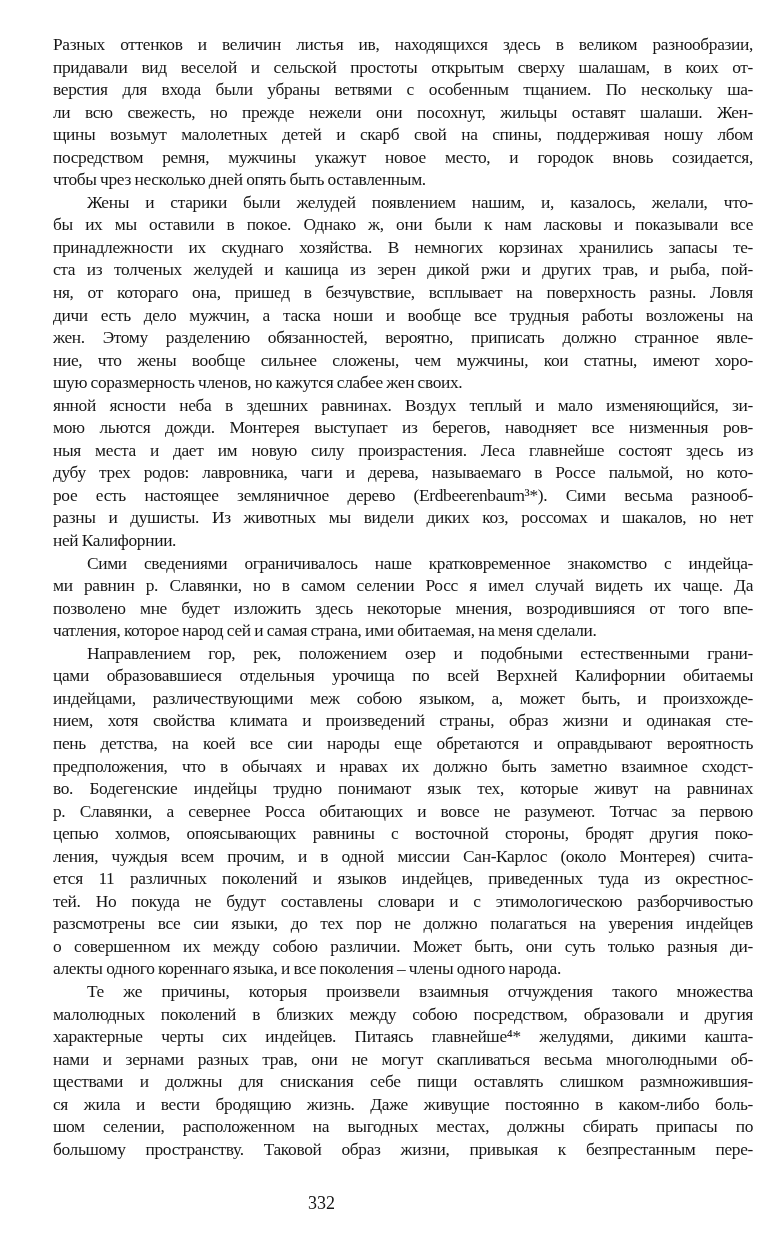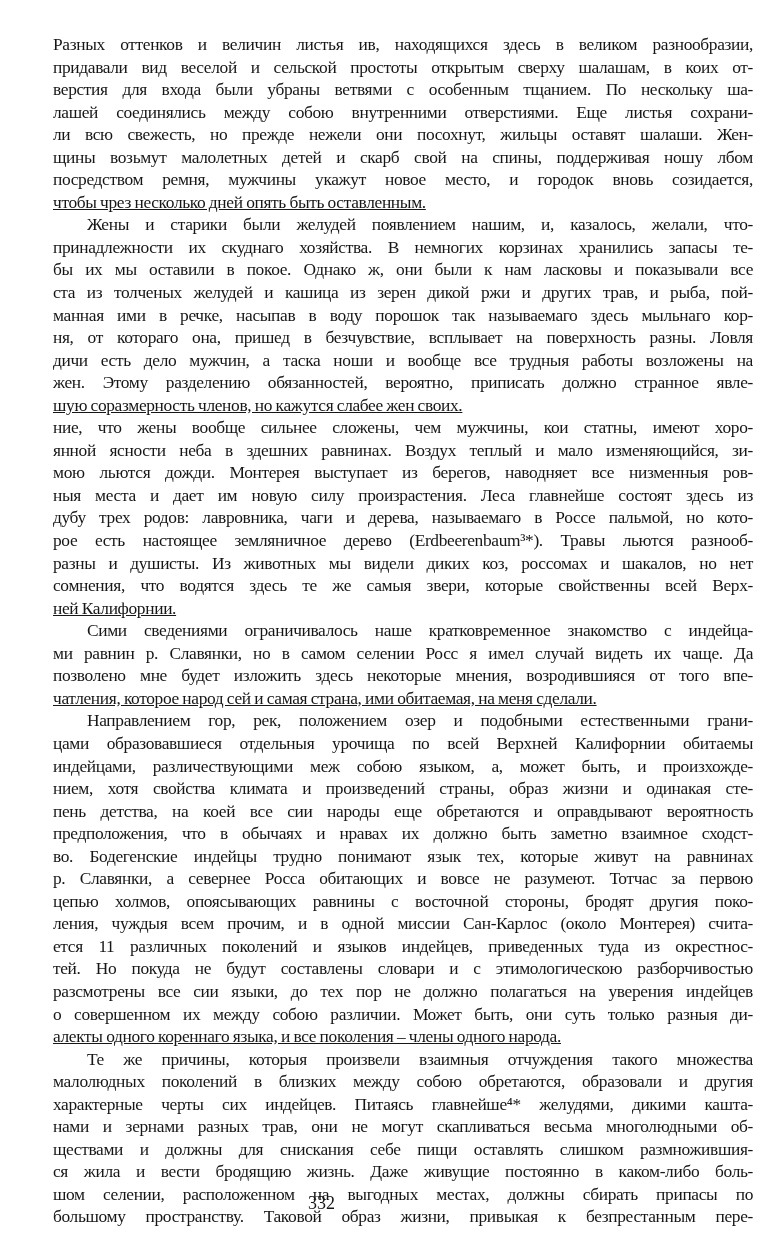--- a/index.html
+++ b/index.html
@@ -5,61 +5,58 @@
   html, body { margin: 0; padding: 0; background: #ffffff; }
   body { width: 783px; height: 1248px; position: relative; overflow: hidden; }
   .page {
     position: absolute; left: 53px; top: 33px; width: 700px;
     font-family: "Liberation Serif", serif;
     font-size: 17.4px; line-height: 22.55px; color: #161616;
     text-align: justify; letter-spacing: -0.35px; word-spacing: -0.5px;
     font-stretch: condensed;
   }
   .line { display: block; white-space: nowrap; text-align: justify; text-align-last: justify; height: 22.55px; }
-  .line.last { text-align-last: left; text-decoration: underline; }
+  .line.last { text-align-last: left; }
   .line.indent { padding-left: 34px; }
   .pagenum {
     position: absolute; left: 0; width: 643px; top: 1193px; text-align: center;
     font-family: "Liberation Serif", serif; font-size: 18px; color: #161616;
   }
 </style>
 </head>
 <body>
 
 <div class="page" id="page">
     <div>
       <span class="line">Разных оттенков и величин листья ив, находящихся здесь в великом разнообразии,</span>
       <span class="line">придавали вид веселой и сельской простоты открытым сверху шалашам, в коих от-</span>
       <span class="line">верстия для входа были убраны ветвями с особенным тщанием. По нескольку ша-</span>
-      <span class="line">лашей соединялись между собою внутренними отверстиями. Еще листья сохрани-</span>
       <span class="line">ли всю свежесть, но прежде нежели они посохнут, жильцы оставят шалаши. Жен-</span>
       <span class="line">щины возьмут малолетных детей и скарб свой на спины, поддерживая ношу лбом</span>
       <span class="line">посредством ремня, мужчины укажут новое место, и городок вновь созидается,</span>
       <span class="line last">чтобы чрез несколько дней опять быть оставленным.</span>
     </div>
     <div>
       <span class="line indent">Жены и старики были желудей появлением нашим, и, казалось, желали, что-</span>
+      <span class="line">бы их мы оставили в покое. Однако ж, они были к нам ласковы и показывали все</span>
       <span class="line">принадлежности их скуднаго хозяйства. В немногих корзинах хранились запасы те-</span>
-      <span class="line">бы их мы оставили в покое. Однако ж, они были к нам ласковы и показывали все</span>
       <span class="line">ста из толченых желудей и кашица из зерен дикой ржи и других трав, и рыба, пой-</span>
-      <span class="line">манная ими в речке, насыпав в воду порошок так называемаго здесь мыльнаго кор-</span>
       <span class="line">ня, от котораго она, пришед в безчувствие, всплывает на поверхность разны. Ловля</span>
       <span class="line">дичи есть дело мужчин, а таска ноши и вообще все трудныя работы возложены на</span>
       <span class="line">жен. Этому разделению обязанностей, вероятно, приписать должно странное явле-</span>
+      <span class="line">ние, что жены вообще сильнее сложены, чем мужчины, кои статны, имеют хоро-</span>
       <span class="line last">шую соразмерность членов, но кажутся слабее жен своих.</span>
-      <span class="line">ние, что жены вообще сильнее сложены, чем мужчины, кои статны, имеют хоро-</span>
     </div>
     <div>
       <span class="line">янной ясности неба в здешних равнинах. Воздух теплый и мало изменяющийся, зи-</span>
       <span class="line">мою льются дожди. Монтерея выступает из берегов, наводняет все низменныя ров-</span>
       <span class="line">ныя места и дает им новую силу произрастения. Леса главнейше состоят здесь из</span>
       <span class="line">дубу трех родов: лавровника, чаги и дерева, называемаго в Россе пальмой, но кото-</span>
-      <span class="line">рое есть настоящее земляничное дерево (Erdbeerenbaum³*). Травы льются разнооб-</span>
+      <span class="line">рое есть настоящее земляничное дерево (Erdbeerenbaum³*). Сими весьма разнооб-</span>
       <span class="line">разны и душисты. Из животных мы видели диких коз, россомах и шакалов, но нет</span>
-      <span class="line">сомнения, что водятся здесь те же самыя звери, которые свойственны всей Верх-</span>
       <span class="line last">ней Калифорнии.</span>
     </div>
     <div>
       <span class="line indent">Сими сведениями ограничивалось наше кратковременное знакомство с индейца-</span>
       <span class="line">ми равнин р. Славянки, но в самом селении Росс я имел случай видеть их чаще. Да</span>
       <span class="line">позволено мне будет изложить здесь некоторые мнения, возродившияся от того впе-</span>
       <span class="line last">чатления, которое народ сей и самая страна, ими обитаемая, на меня сделали.</span>
     </div>
     <div>
       <span class="line indent">Направлением гор, рек, положением озер и подобными естественными грани-</span>
@@ -73,21 +70,21 @@
       <span class="line">цепью холмов, опоясывающих равнины с восточной стороны, бродят другия поко-</span>
       <span class="line">ления, чуждыя всем прочим, и в одной миссии Сан-Карлос (около Монтерея) счита-</span>
       <span class="line">ется 11 различных поколений и языков индейцев, приведенных туда из окрестнос-</span>
       <span class="line">тей. Но покуда не будут составлены словари и с этимологическою разборчивостью</span>
       <span class="line">разсмотрены все сии языки, до тех пор не должно полагаться на уверения индейцев</span>
       <span class="line">о совершенном их между собою различии. Может быть, они суть только разныя ди-</span>
       <span class="line last">алекты одного кореннаго языка, и все поколения – члены одного народа.</span>
     </div>
     <div>
       <span class="line indent">Те же причины, которыя произвели взаимныя отчуждения такого множества</span>
-      <span class="line">малолюдных поколений в близких между собою обретаются, образовали и другия</span>
+      <span class="line">малолюдных поколений в близких между собою посредством, образовали и другия</span>
       <span class="line">характерные черты сих индейцев. Питаясь главнейше⁴* желудями, дикими кашта-</span>
       <span class="line">нами и зернами разных трав, они не могут скапливаться весьма многолюдными об-</span>
       <span class="line">ществами и должны для снискания себе пищи оставлять слишком размножившия-</span>
       <span class="line">ся жила и вести бродящию жизнь. Даже живущие постоянно в каком-либо боль-</span>
       <span class="line">шом селении, расположенном на выгодных местах, должны сбирать припасы по</span>
       <span class="line">большому пространству. Таковой образ жизни, привыкая к безпрестанным пере-</span>
     </div>
   </div>
 <div class="pagenum">332</div>
 

